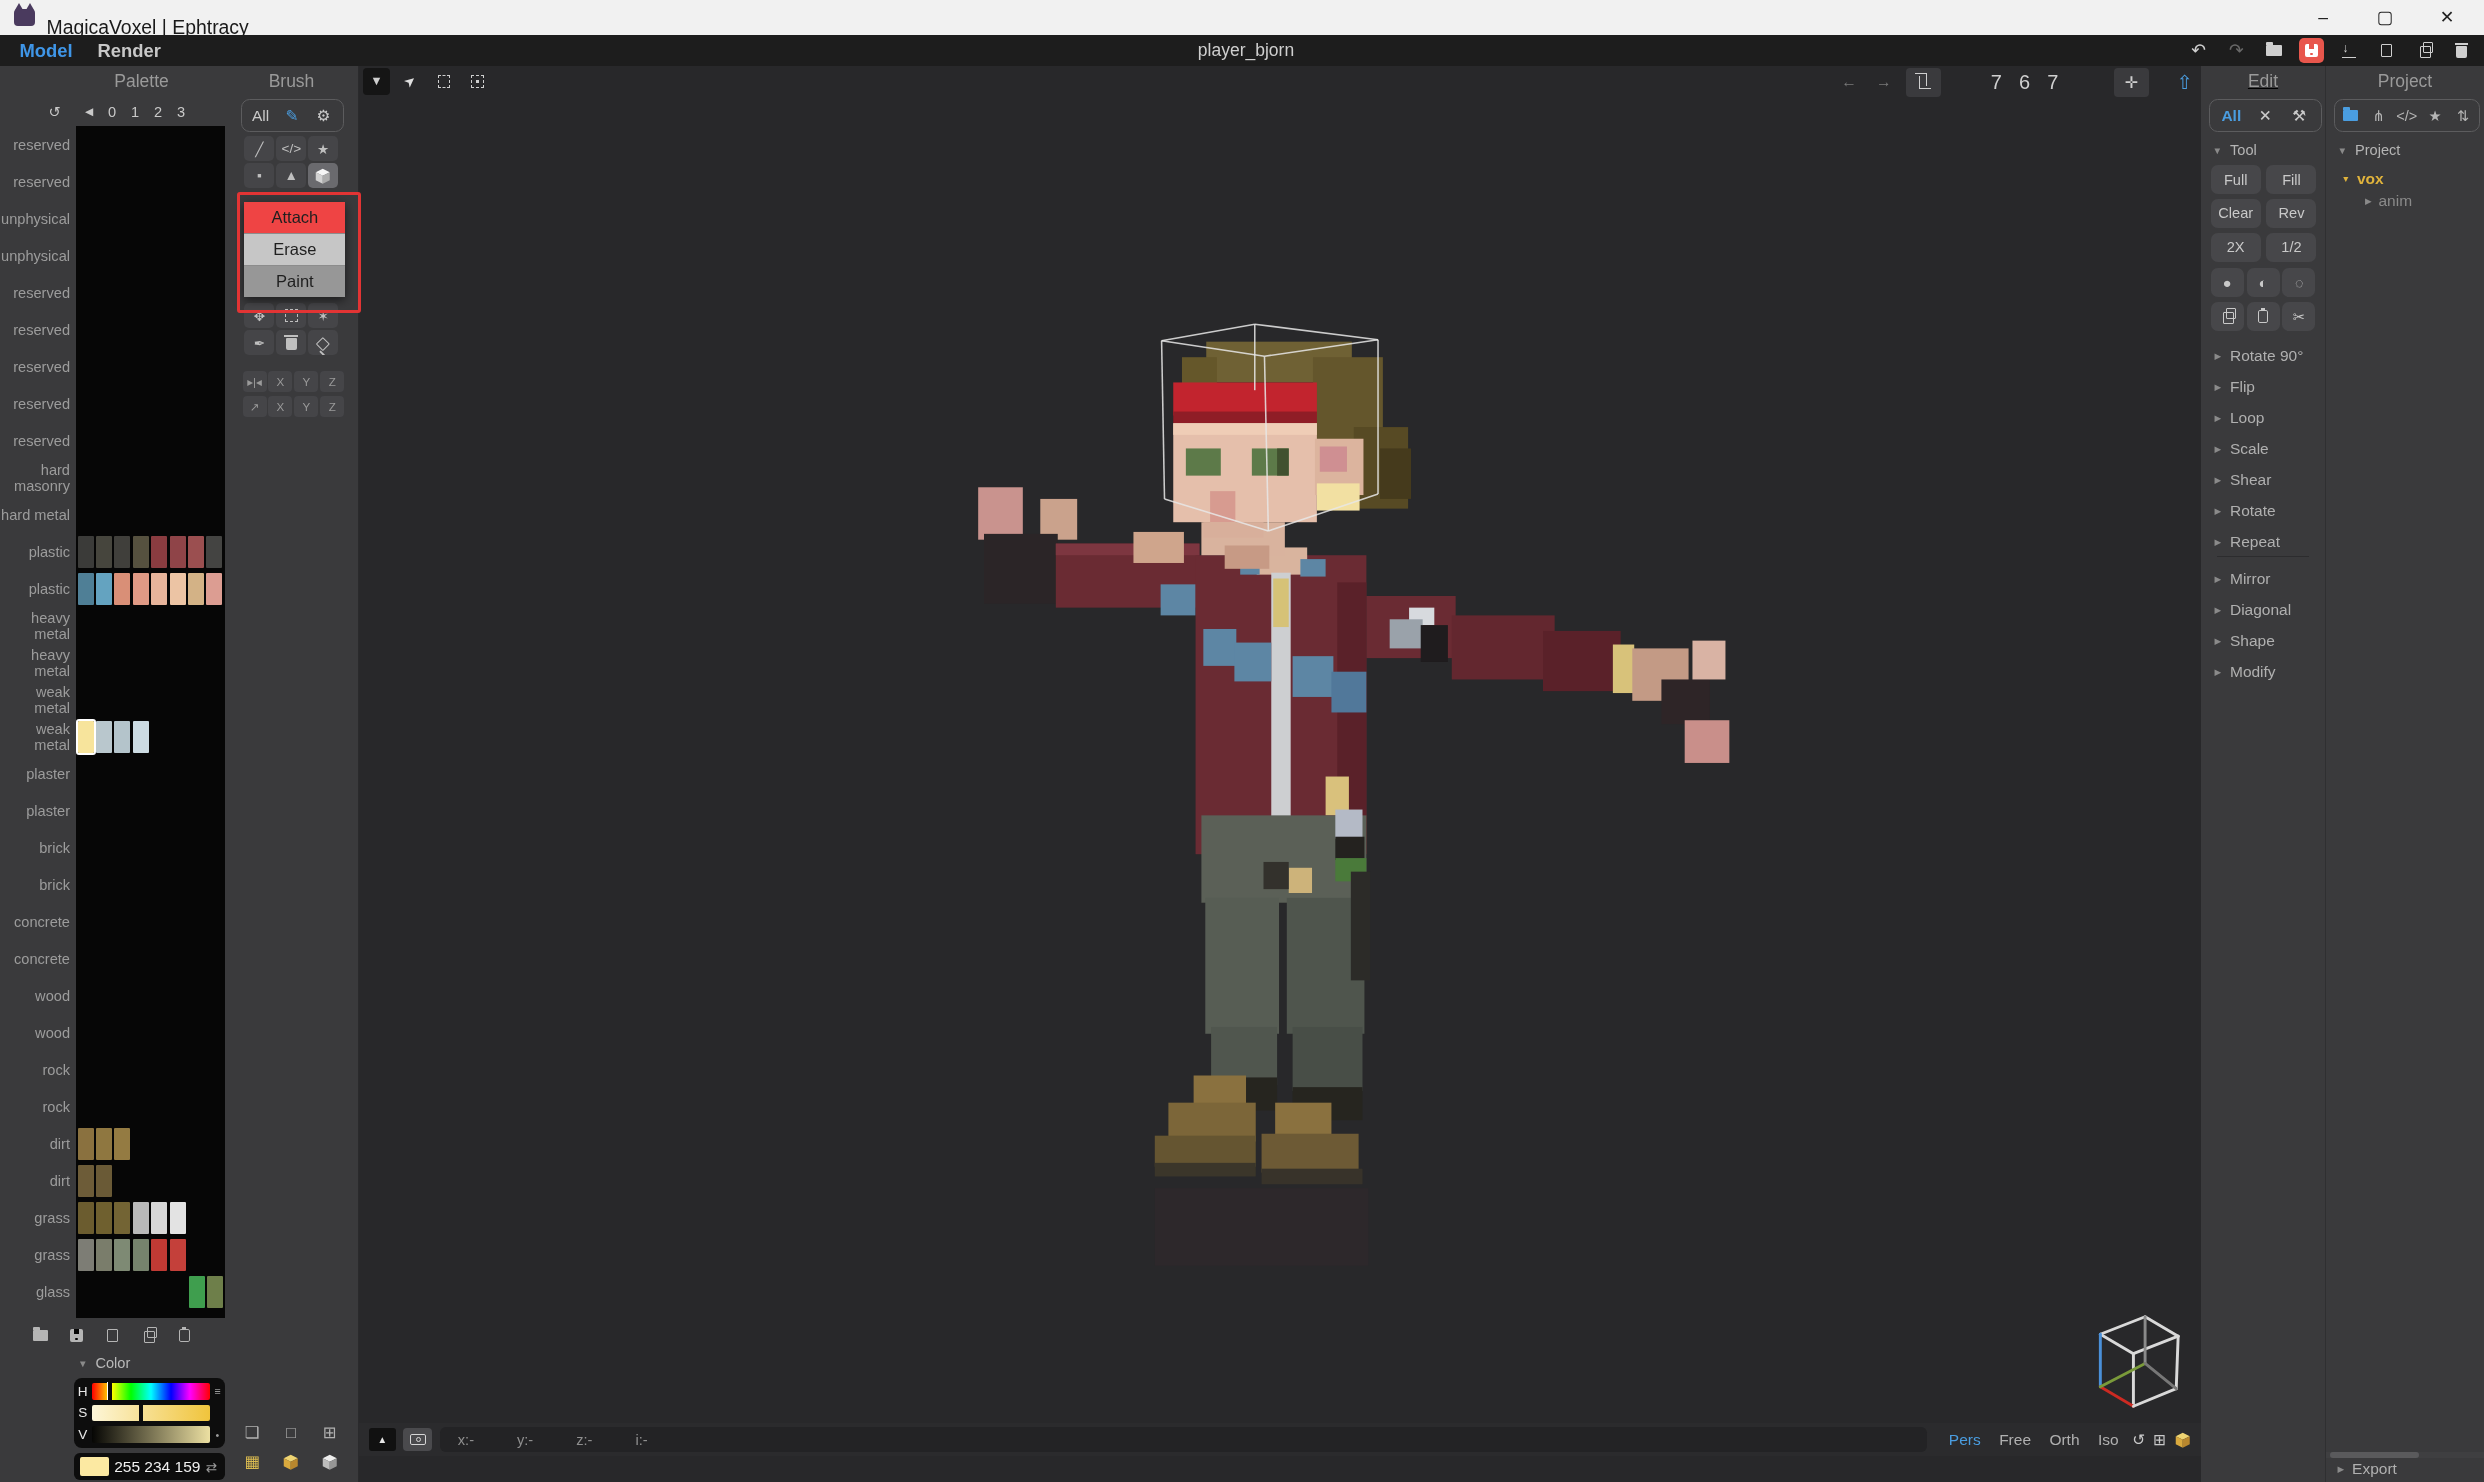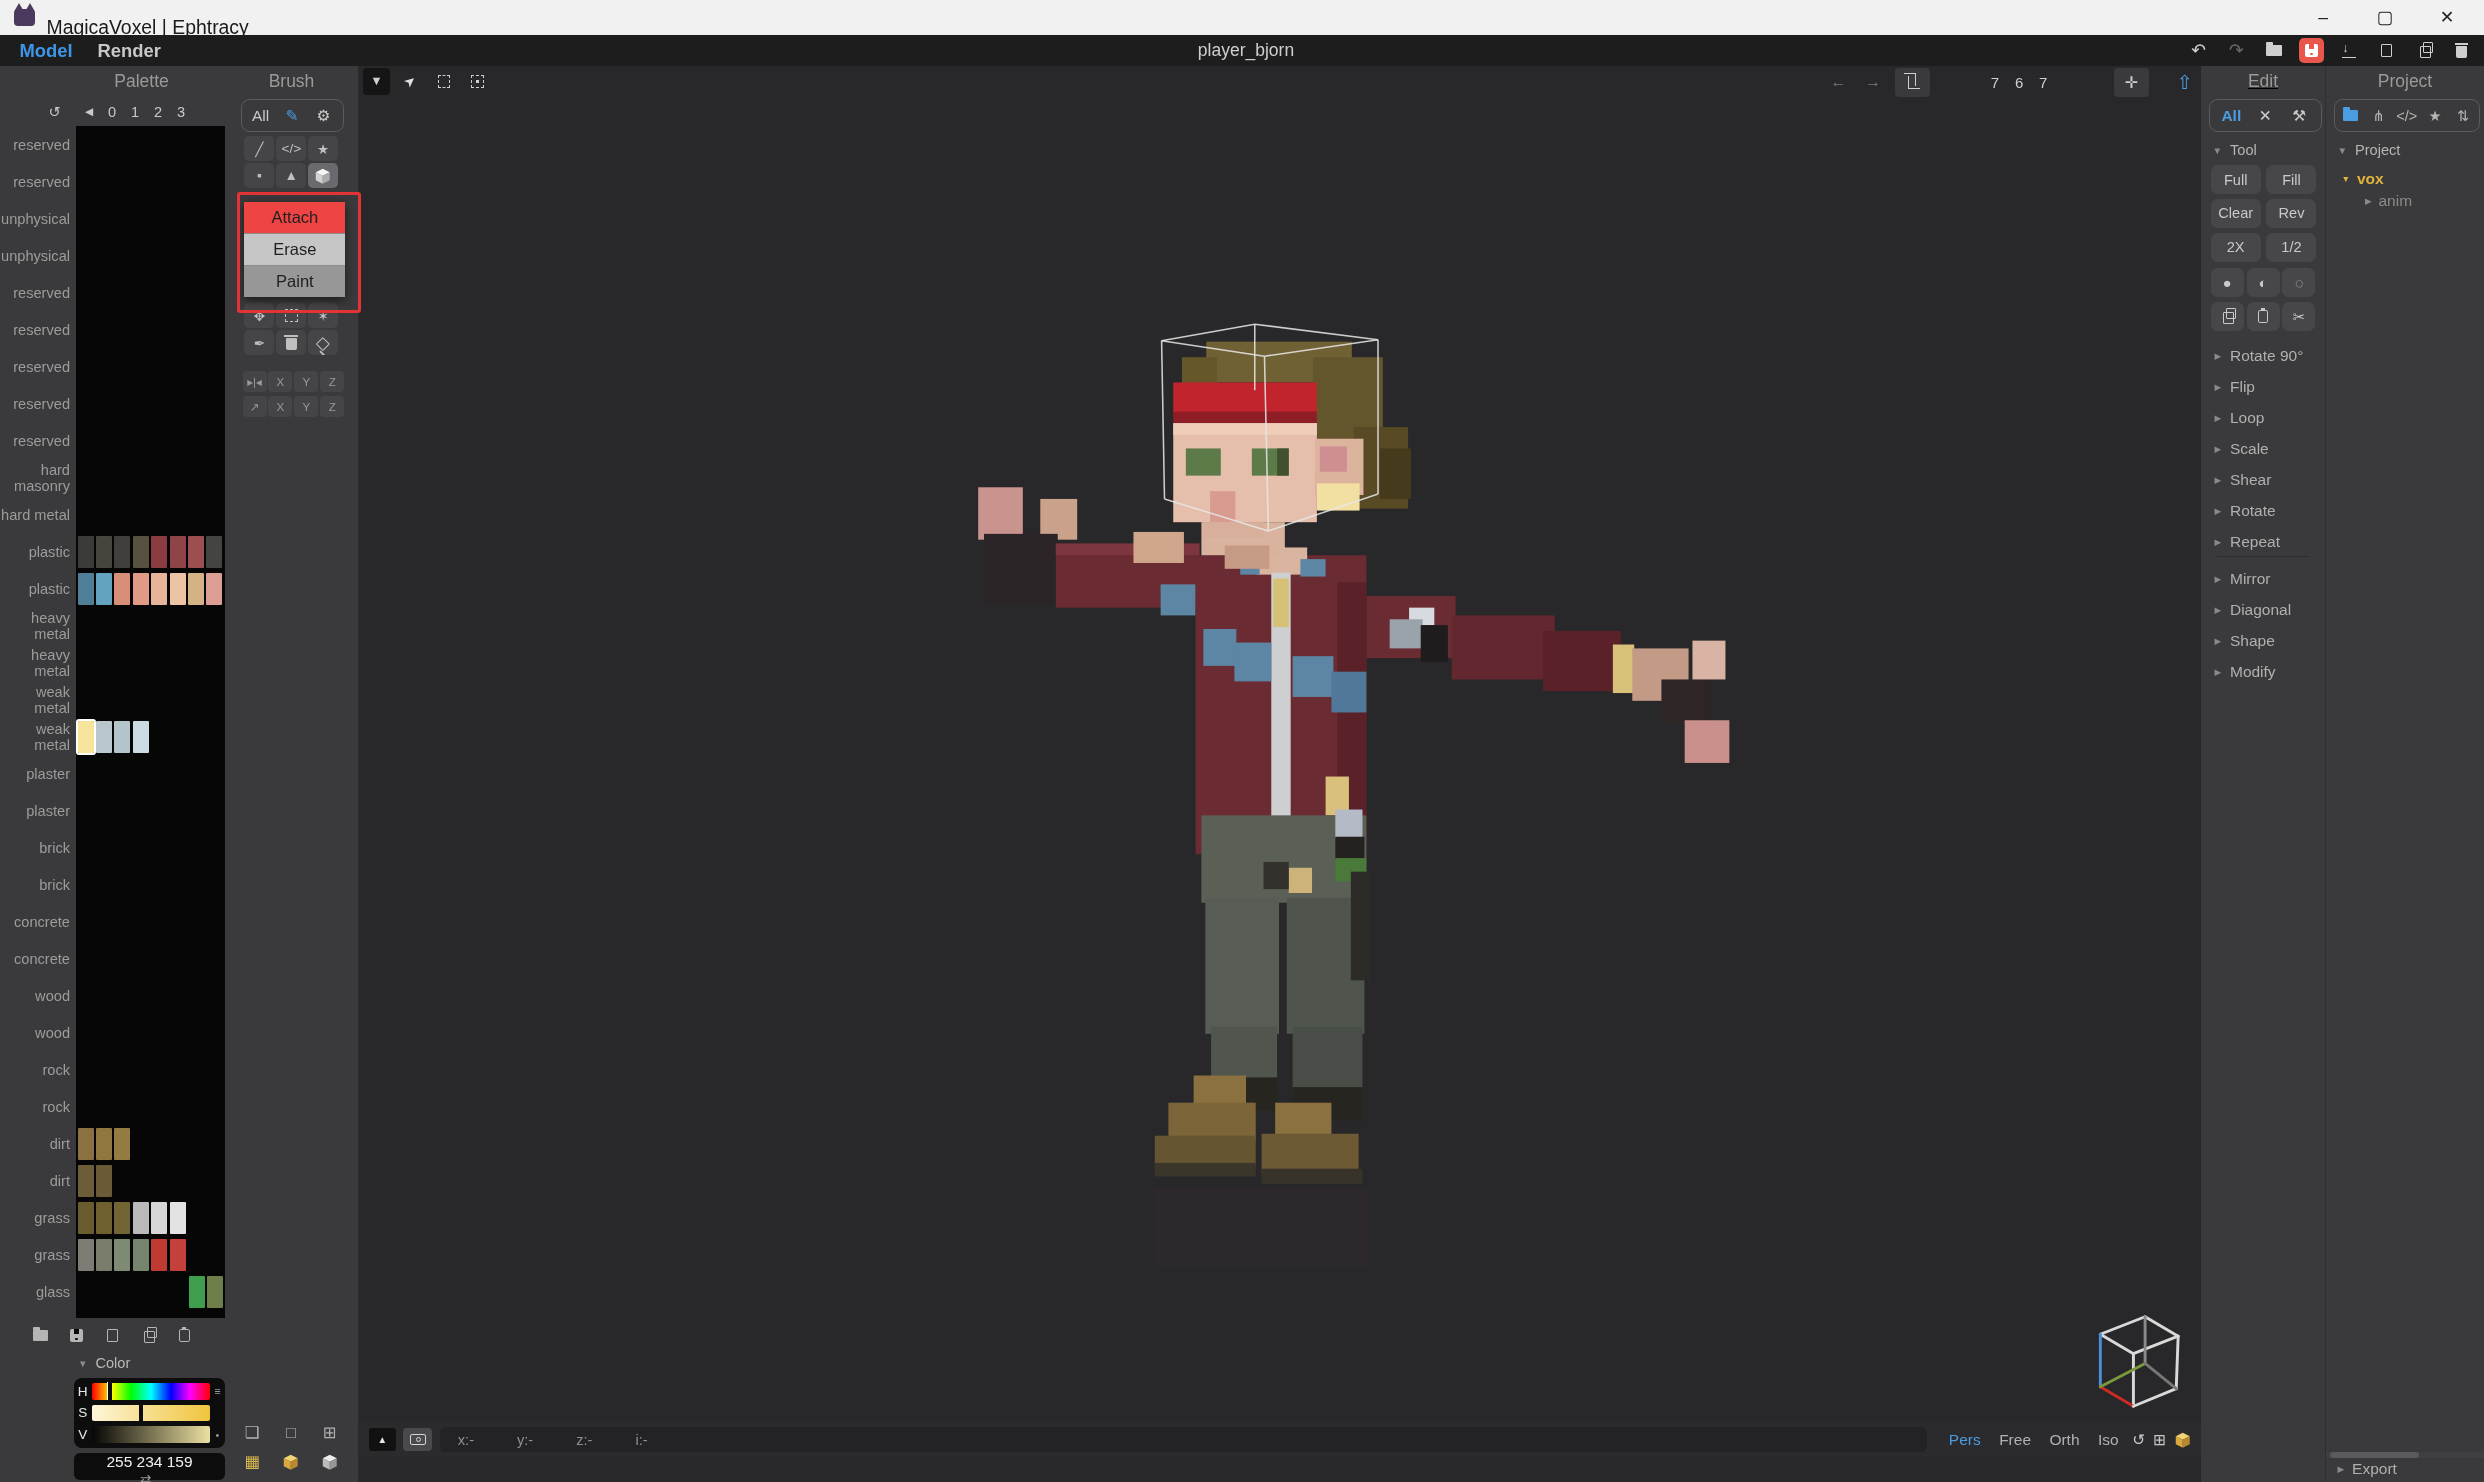--- a/index.html
+++ b/index.html
@@ -57,21 +57,21 @@
   .chrow{display:flex;align-items:center;height:20.4px;}
   .chlabel{width:17.5px;text-align:center;color:#e8e8e8;font-size:13.6px;}
   .bar{flex:1;height:16.5px;border-radius:1.9px;position:relative;}
   .bar-h{background:linear-gradient(to right,#f00,#ff0 17%,#0f0 33%,#0ff 50%,#00f 67%,#f0f 83%,#f00);}
   .bar-h::after{content:"";position:absolute;left:13%;top:-1px;width:3.9px;height:18.4px;background:#0d0d0d;border-left:1.9px solid #fff;}
   .bar-s{background:linear-gradient(to right,#fdf6d8,#f0c43c);}
   .bar-s::after{content:"";position:absolute;left:40%;top:-1px;width:3.9px;height:18.4px;background:#0d0d0d;}
   .bar-v{background:linear-gradient(to right,#060604,#ece0a2);}
   .side{width:15.5px;text-align:center;color:#9a9a9a;font-size:10.7px;}
   .rgbrow{position:absolute;left:74px;top:1387px;width:151px;height:27px;background:#0d0d0d;border-radius:5.8px;
-          display:flex;align-items:center;flex-direction:column;}
+          display:flex;align-items:center;}
   .chip{width:29px;height:19.4px;border-radius:1.9px;margin-left:5.8px;}
   .rgbtxt{flex:1;text-align:center;color:#f0f0f0;font-size:15.5px;}
   .swap{color:#9a9a9a;font-size:13.6px;padding-right:7.8px;}
   
   .group{position:absolute;border:1px solid #5c5c5e;border-radius:8.7px;display:flex;align-items:center;justify-content:space-evenly;}
   .g-brush{left:15.5px;top:33px;width:101px;height:31px;}
   .gtab{font-size:15.5px;color:#c9c9c9;display:flex;align-items:center;justify-content:center;min-width:25px;}
   .gtab.blue{color:#4a9de0;} .gtab.active{color:#4a9de0;font-weight:bold;}
   .toolgrid{position:absolute;display:flex;gap:1.9px;}
   .cell{width:30px;height:25px;background:#454548;border-radius:4.9px;display:flex;align-items:center;
@@ -91,21 +91,21 @@
   .tgl.yellow{color:#d9ba50;}
   
   .canvas{position:relative;width:1842px;height:1357px;background:#28282a;overflow:hidden;}
   #charsvg{position:absolute;inset:0;width:100%;height:100%;}
   .vtool-l{position:absolute;left:3.9px;top:1.9px;display:flex;gap:6.8px;align-items:center;}
   .vbtn{width:27px;height:27px;display:flex;align-items:center;justify-content:center;color:#cfcfcf;font-size:12.6px;border-radius:3.9px;}
   .vbtn.dark{background:#151515;}
   .vtool-r{position:absolute;right:3.9px;top:1.9px;display:flex;gap:9.7px;align-items:center;color:#7a7a7a;}
   .vtool-r .arr{font-size:15.5px;width:25px;text-align:center;}
   .boxbtn{width:35px;height:29px;background:#3a3a3d;border-radius:3.9px;display:flex;align-items:center;justify-content:center;color:#cfcfcf;}
-  .sizelbl{color:#d0d0d0;font-size:15px;letter-spacing:5.8px;margin:0 51px;}
+  .sizelbl{color:#d0d0d0;font-size:20px;letter-spacing:5.8px;margin:0 40px;}
   .upbtn{color:#4a9de0;font-size:19.4px;margin-left:13.6px;width:25px;text-align:center;}
   #vcube{position:absolute;left:1718px;top:1239px;width:107px;height:112px;}
   .statusrow{height:33px;background:#2b2b2d;display:flex;align-items:center;padding:0 9.7px;gap:7.8px;}
   .upbox{width:27px;height:23px;background:#111;border-radius:2.9px;display:flex;align-items:center;justify-content:center;color:#e8e8e8;font-size:9.7px;}
   .cambox{width:29px;height:23px;background:#4a4a4d;border-radius:3.9px;display:flex;align-items:center;justify-content:center;color:#d6d6d6;}
   .coordbar{flex:1;height:25px;background:#232325;border-radius:5.8px;display:flex;align-items:center;gap:43px;padding-left:17.5px;margin-right:13.6px;}
   .coord{color:#8f8f8f;font-size:14.6px;}
   .vmodes{display:flex;gap:18.4px;align-items:center;padding-right:5.8px;color:#b0b0b0;font-size:15.5px;}
   .vm.active{color:#4a9de0;}
   .vicon{font-size:15.5px;color:#c9c9c9;display:flex;align-items:center;}

